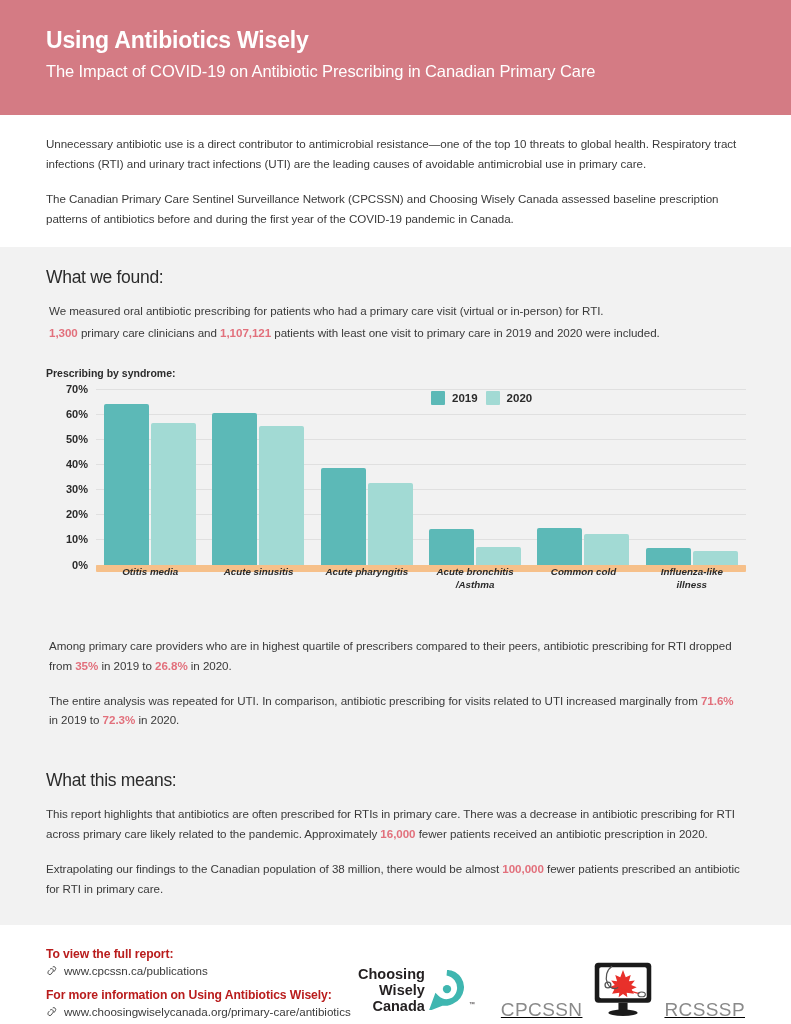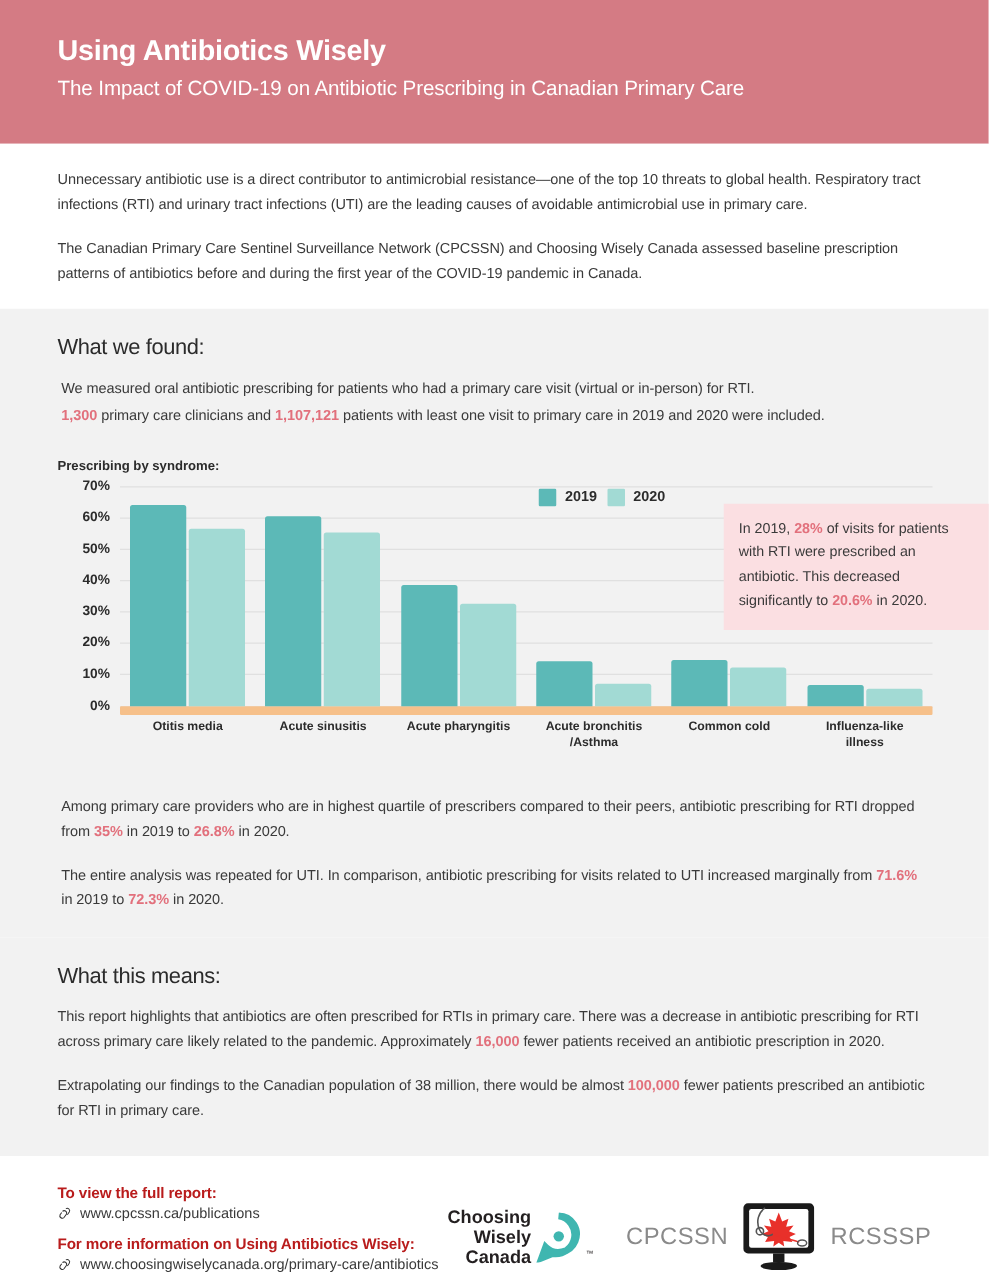--- a/index.html
+++ b/index.html
@@ -112,23 +112,24 @@
   }
   .bar {
     width: 45px;
     border-radius: 2px 2px 0 0;
   }
   .bar.y2019 { background: #5cb9b7; }
   .bar.y2020 { background: #a2dad4; }
 
   .xlabels {
     position: absolute;
-    left: 50px; top: 186px;
+    left: 50px; top: 176px;
     width: 650px;
     display: flex;
+    font-style: italic;
   }
   .xlabel {
     flex: 1;
     text-align: center;
     font-size: 9.8px;
     font-weight: bold;
     color: #2b2b2b;
     line-height: 1.35;
     padding: 0 2px;
   }
@@ -198,21 +199,21 @@
   .cwc-words {
     font-size: 14.5px;
     font-weight: bold;
     color: #231f20;
     line-height: 1.12;
     text-align: left;
   }
   .cwc-mark { position: relative; width: 40px; height: 40px; }
   .cwc-tm { font-size: 6px; color: #231f20; align-self: flex-end; padding-bottom: 7px; }
 
-  .cpcssn-logo { display: flex; align-items: center; gap: 4px; }
+  .cpcssn-logo { display: flex; align-items: flex-end; gap: 4px; text-decoration: underline; }
   .cp-word { font-size: 19px; color: #8a8a8a; letter-spacing: 0.4px; }
   .monitor { width: 74px; height: 62px; position: relative; }
 </style>
 </head>
 <body>
 
 <div class="page">
 
   <div class="header">
     <div class="header-title">Using Antibiotics Wisely</div>
@@ -305,23 +306,20 @@
         <div class="legend-item">
           <div class="swatch y2019"></div>
           <div class="legend-text">2019</div>
         </div>
         <div class="legend-item">
           <div class="swatch y2020"></div>
           <div class="legend-text">2020</div>
         </div>
       </div>
 
-      <div class="callout">
-        <div class="callout-text"><span>In 2019, </span><span class="hl">28%</span><span> of visits for patients with RTI were prescribed an antibiotic. This decreased significantly to </span><span class="hl">20.6%</span><span> in 2020.</span></div>
-      </div>
     </div>
 
     <div class="para post-chart"><span>Among primary care providers who are in highest quartile of prescribers compared to their peers, antibiotic prescribing for RTI dropped from </span><span class="hl">35%</span><span> in 2019 to </span><span class="hl">26.8%</span><span> in 2020.</span></div>
 
     <div class="para" style="margin-top:15px"><span>The entire analysis was repeated for UTI. In comparison, antibiotic prescribing for visits related to UTI increased marginally from </span><span class="hl">71.6%</span><span> in 2019 to </span><span class="hl">72.3%</span><span> in 2020.</span></div>
   </div>
 
   <div class="means">
     <div class="sec-title" style="margin-top:14px">What this means:</div>
     <div class="para"><span>This report highlights that antibiotics are often prescribed for RTIs in primary care. There was a decrease in antibiotic prescribing for RTI across primary care likely related to the pandemic. Approximately </span><span class="hl">16,000</span><span> fewer patients received an antibiotic prescription in 2020.</span></div>

